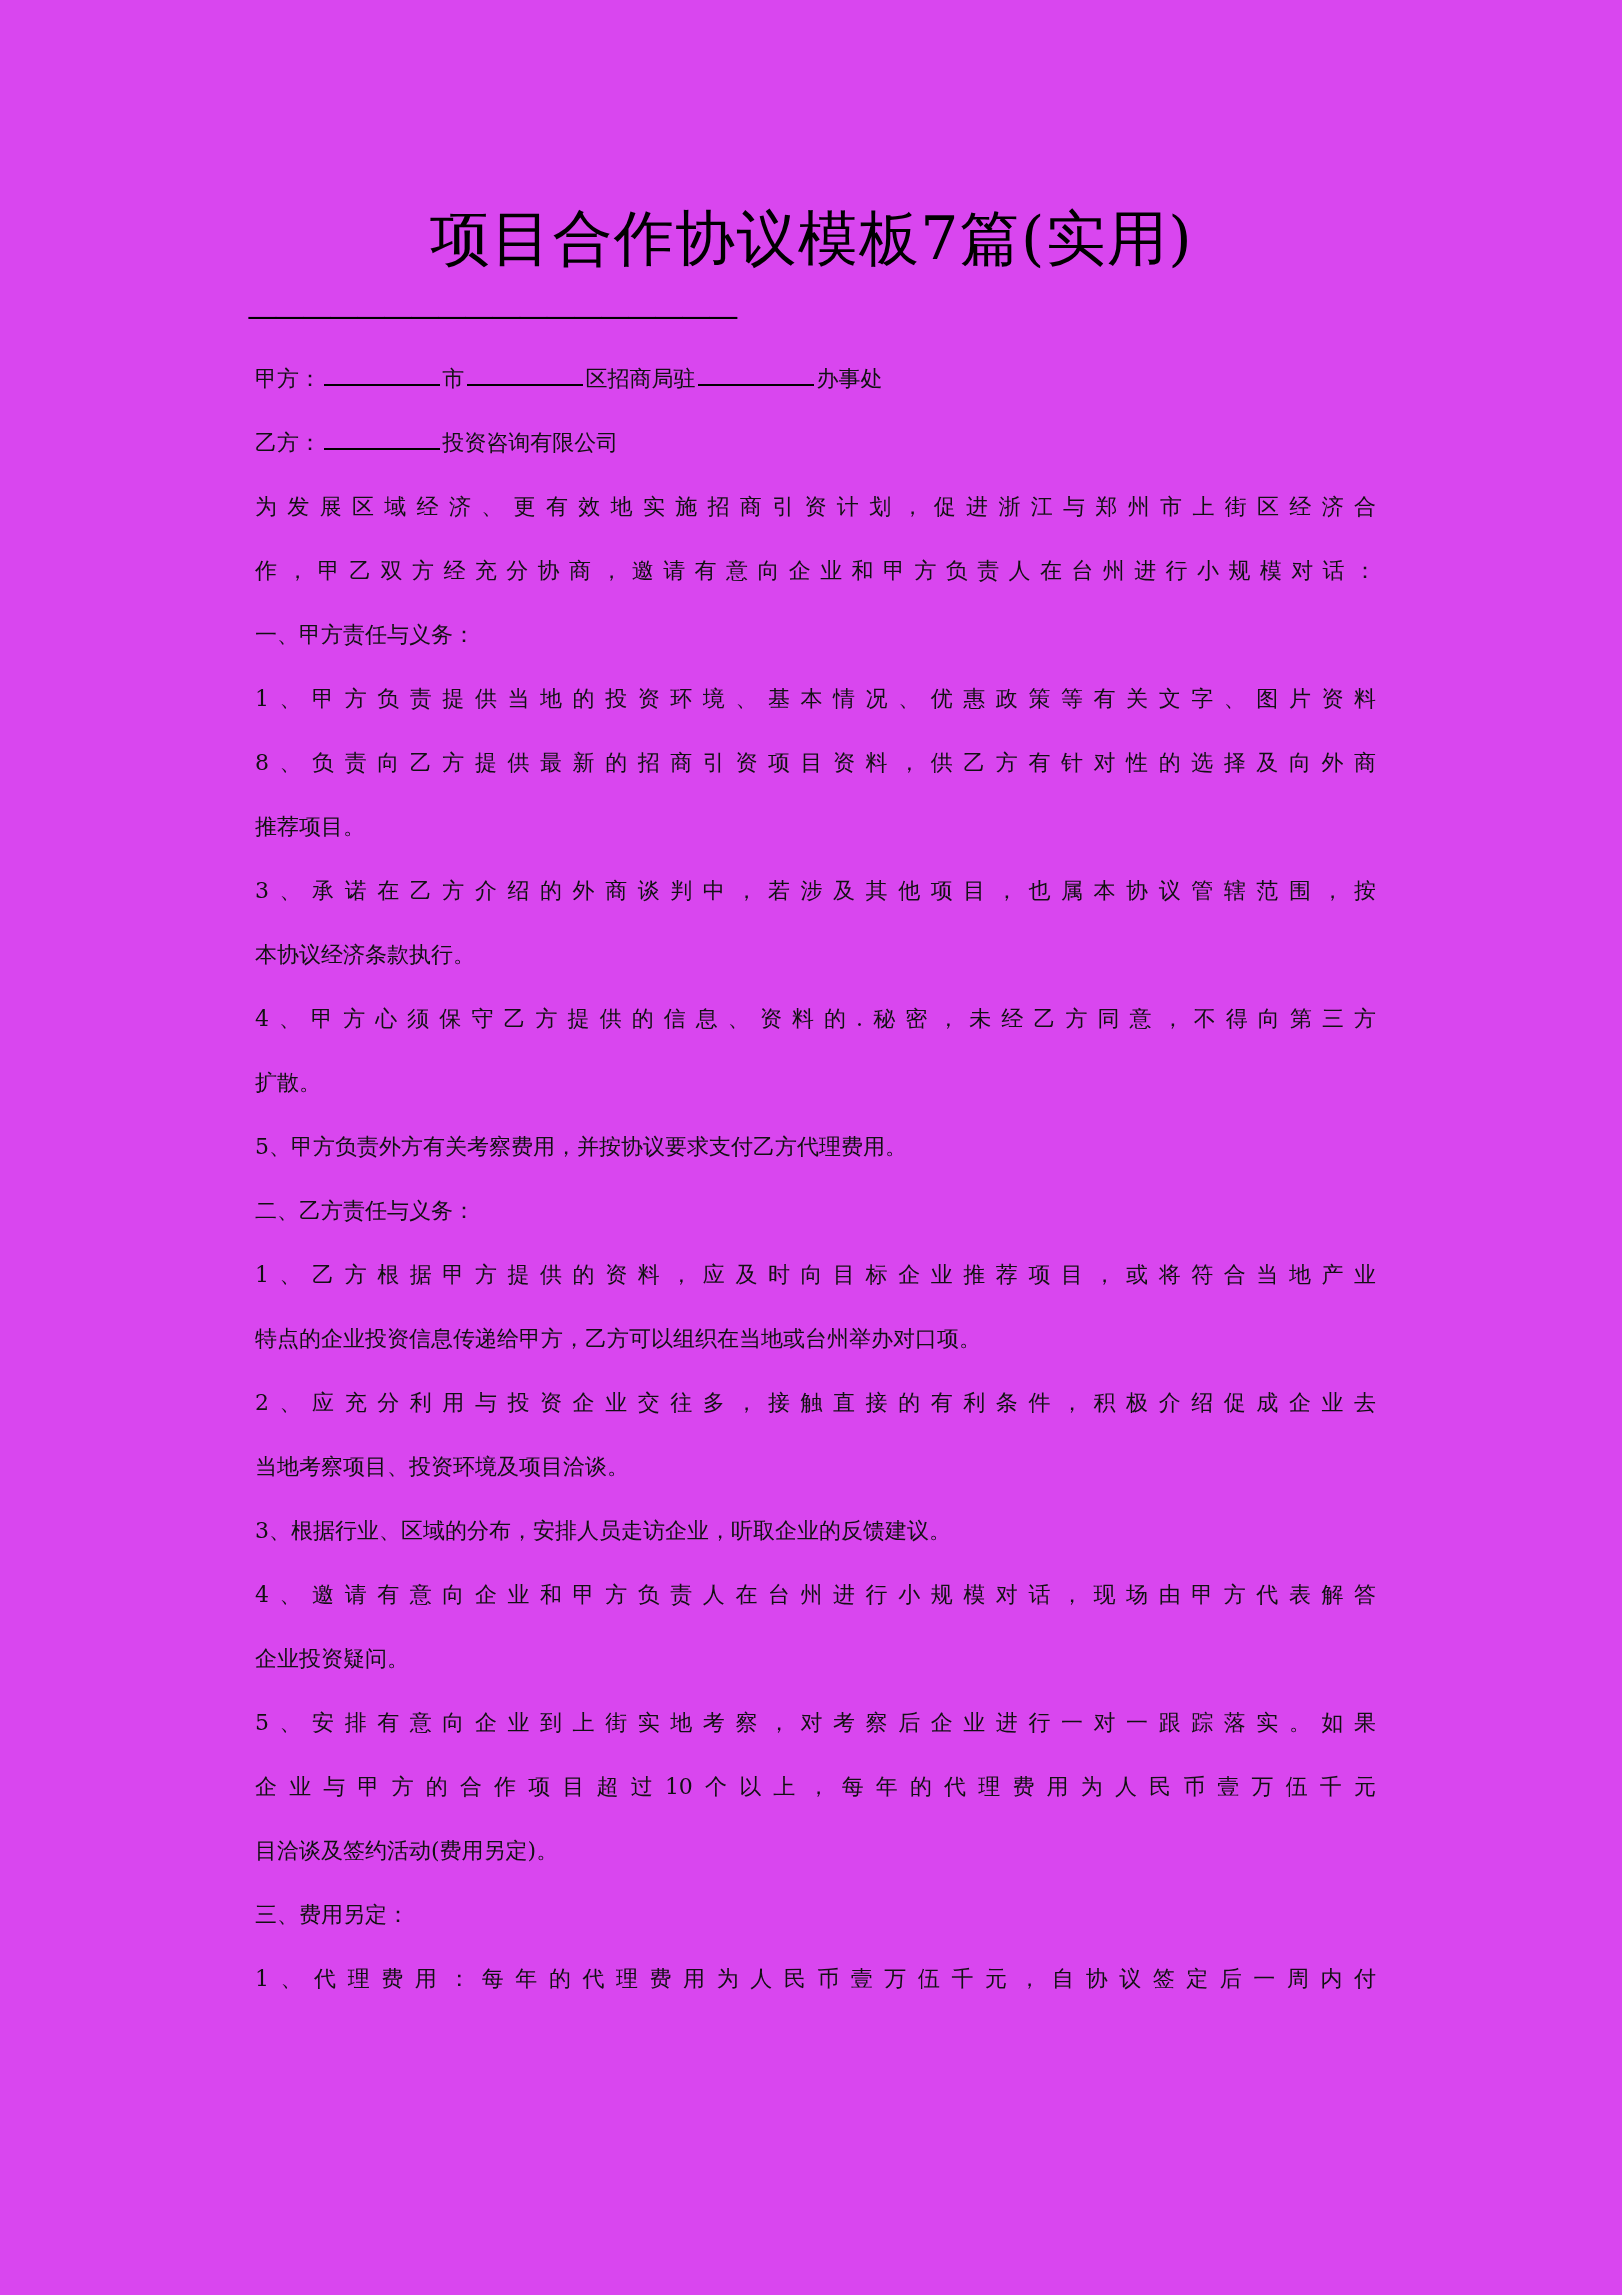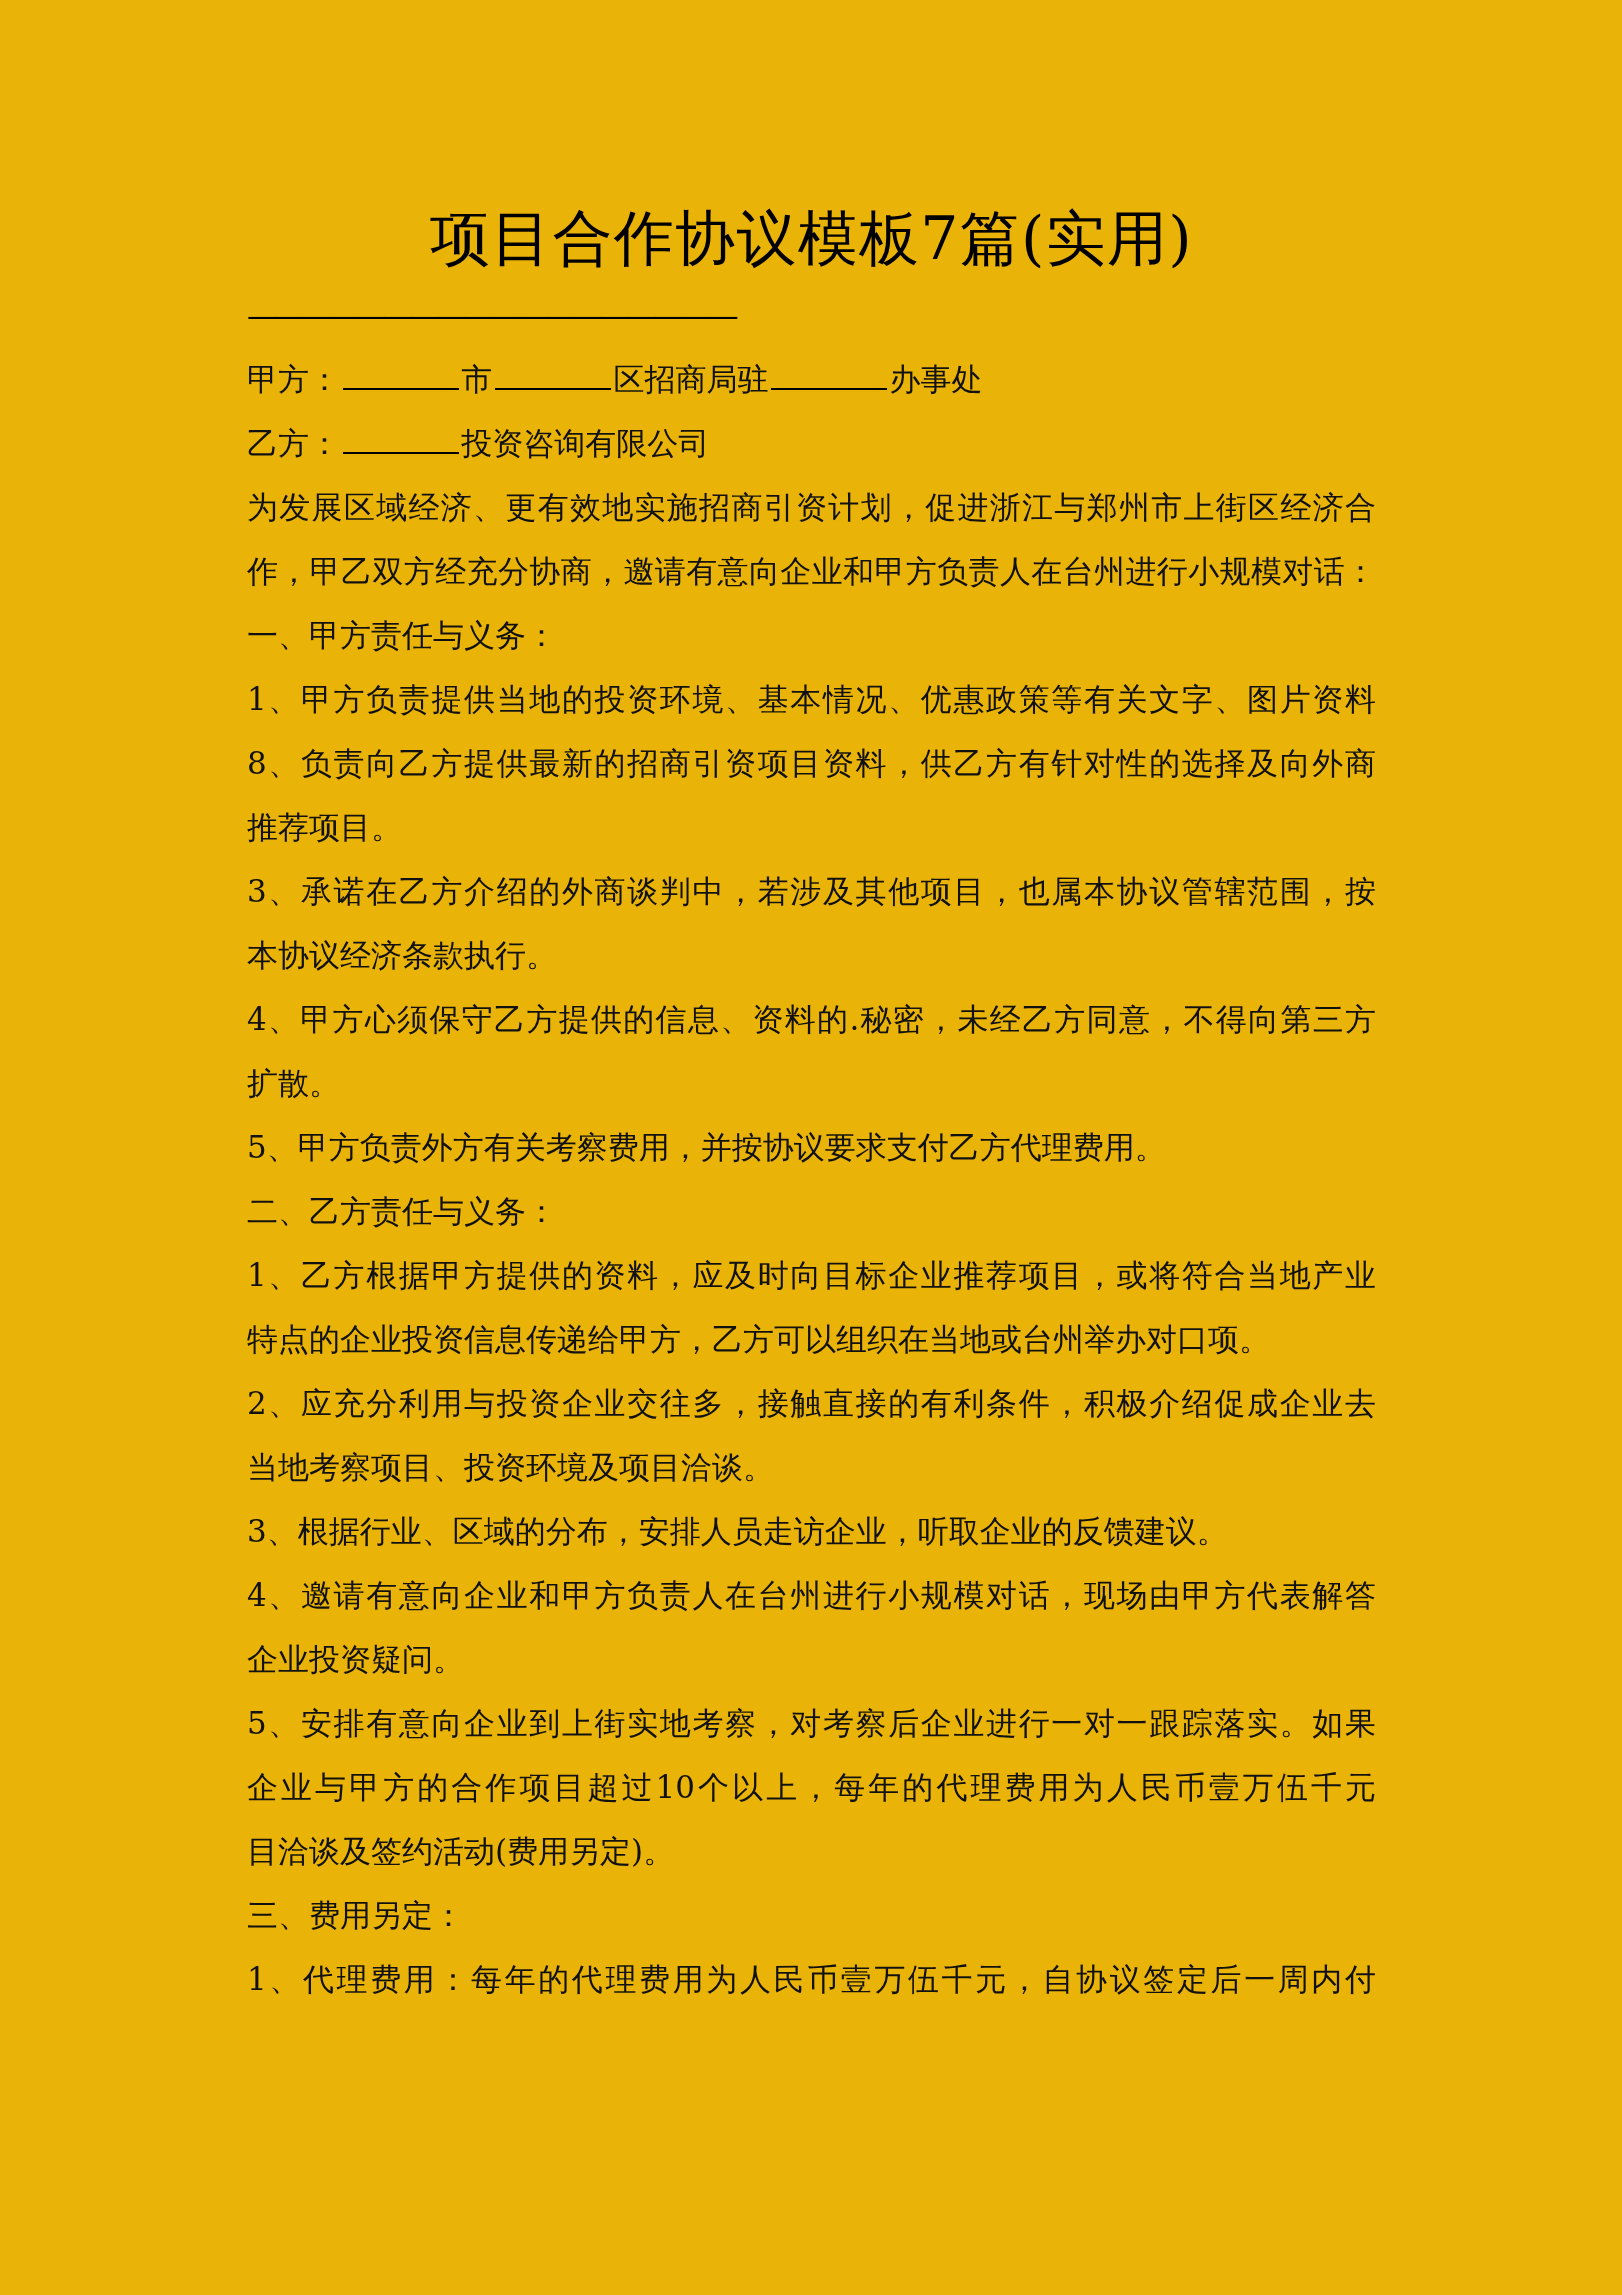--- a/index.html
+++ b/index.html
@@ -1,25 +1,25 @@
 <!DOCTYPE html>
 <html style="font-size:10.5px"><head>
 <meta charset="utf-8">
 <style>
   html, body { margin: 0; padding: 0; background: #ffffff; }
   body { width: 1623px; height: 2295px; position: relative; overflow: hidden;
          font-family: "DejaVu Serif", "Liberation Serif", serif; color: #111111; }
-  .page { position: absolute; left: 0; top: 0; width: 1623px; height: 2295px; background: #eab308; }
+  .page { position: absolute; left: 0; top: 0; width: 1623px; height: 2295px; background: #d946ef; }
   .title { position: absolute; left: 0; width: 1623px; top: 196px; text-align: center;
            font-size: 60px; line-height: 85px; letter-spacing: 1.3px; color: #000; }
   .sep { position: absolute; left: 247px; top: 296px; font-size: 31px; line-height: 39px;
          letter-spacing: -3.9px; color: #000; white-space: nowrap; }
   .body { position: absolute; left: 247px; top: 347px; width: 1129px; }
-  .line { font-size: 31px; line-height: 64px; height: 64px; white-space: nowrap;
-          overflow: hidden; text-align: justify; text-align-last: justify; }
+  .line { font-size: 22px; line-height: 64px; height: 64px; white-space: nowrap;
+          overflow: hidden; text-align: justify; text-align-last: justify; margin-left: 8px; }
   .line.last { text-align-last: left; }
   .blank { display: inline-block; width: 116px; border-bottom: 2px solid #000;
            height: 26px; vertical-align: baseline; margin: 0 2.6px; }
 </style>
 </head>
 <body>
 
 <div class="page">
   <div class="title">项目合作协议模板7篇(实用)</div>
   <div class="sep">——————————————————</div>

